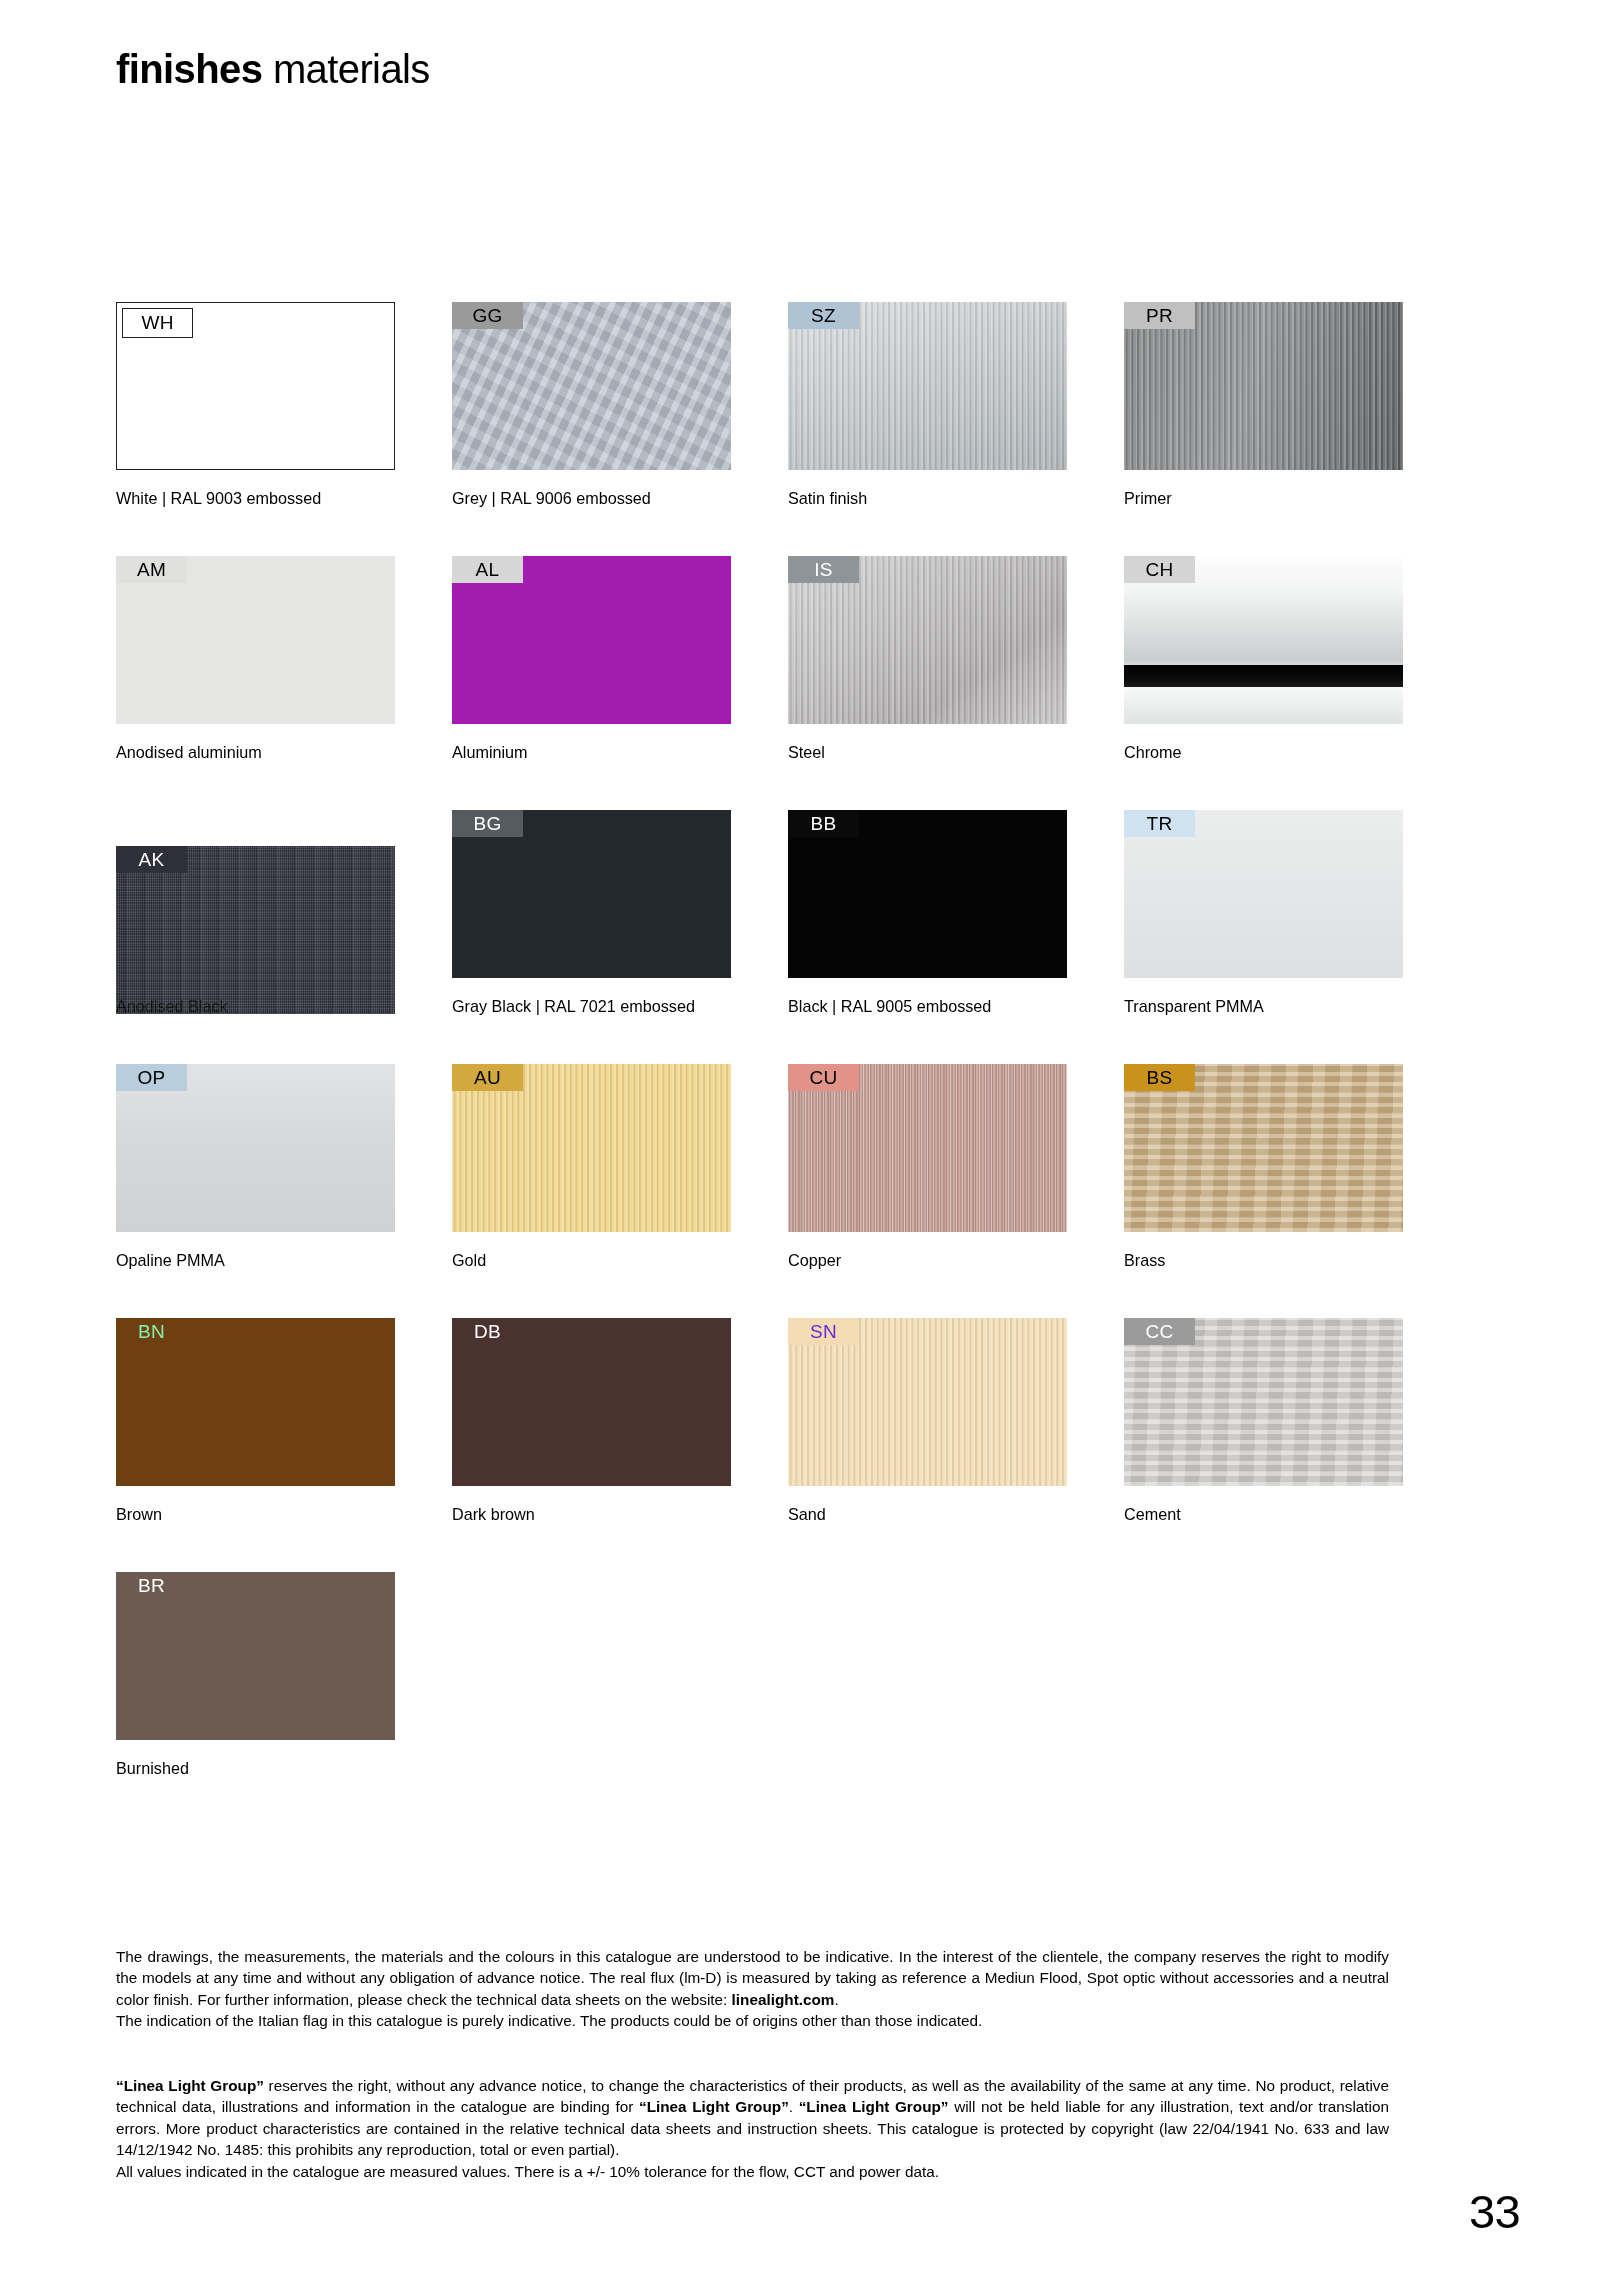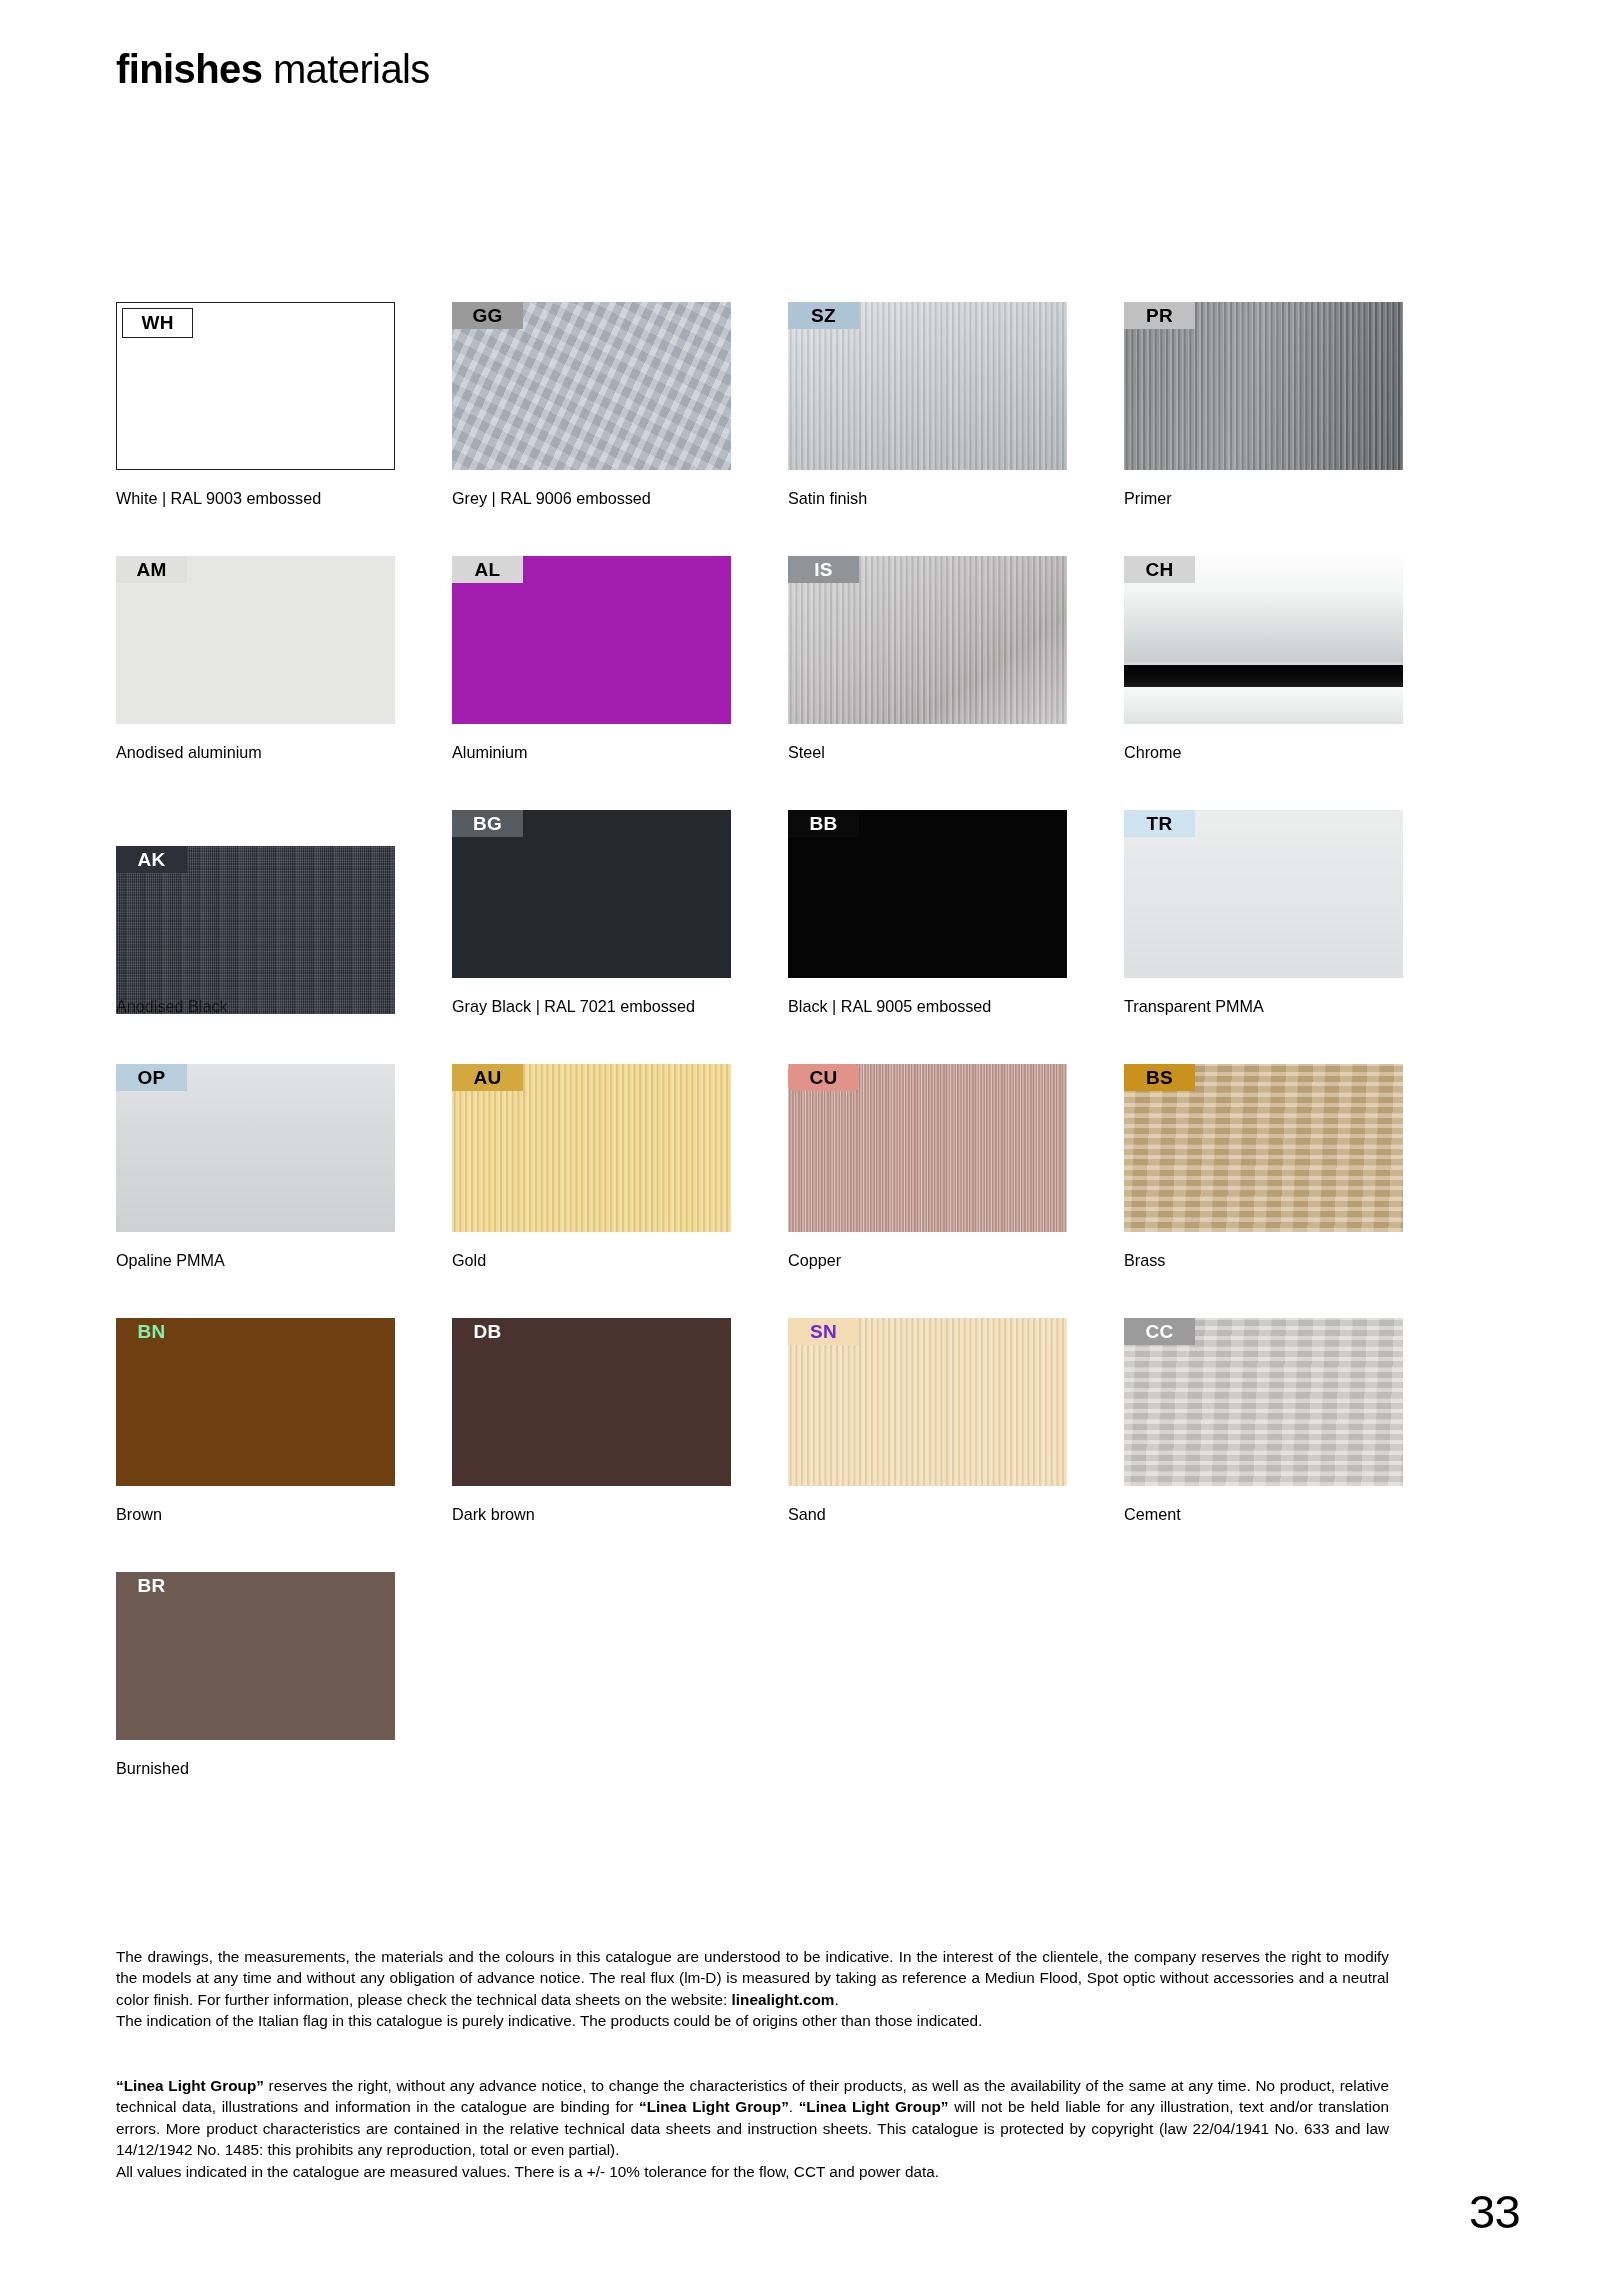--- a/index.html
+++ b/index.html
@@ -62,21 +62,21 @@
 
   .swatch-code {
     position: absolute;
     left: 0;
     top: 0;
     min-width: 71px;
     height: 27px;
     line-height: 27px;
     text-align: center;
     font-size: 19px;
-    font-weight: 700;
+    font-weight: 400;
     letter-spacing: 0.3px;
     z-index: 3;
     padding: 0 6.5px;
   }
   .swatch-code.boxed {
     border: 1.3px solid #231f20;
     left: 5.2px;
     top: 5.2px;
     background: #ffffff;
     height: 30px;
@@ -269,21 +269,21 @@
     <div class="swatch-cell">
       <div class="swatch-box" style="background: rgb(240, 212, 136);">
         <div class="tex tex-brushed-soft"></div>
         <div class="swatch-code" style="background: rgb(210, 168, 63); color: rgb(0, 0, 0);">AU</div>
       </div>
       <div class="swatch-label">Gold</div>
     </div>
     <div class="swatch-cell">
       <div class="swatch-box" style="background: rgb(195, 154, 146);">
         <div class="tex tex-brushed"></div>
-        <div class="swatch-code" style="background: rgb(225, 147, 138); color: rgb(0, 0, 0); border-radius: 6px;">CU</div>
+        <div class="swatch-code" style="background: rgb(225, 147, 138); color: rgb(0, 0, 0);">CU</div>
       </div>
       <div class="swatch-label">Copper</div>
     </div>
     <div class="swatch-cell">
       <div class="swatch-box" style="background: rgb(205, 177, 131);">
         <div class="tex tex-stone"></div>
         <div class="swatch-code" style="background: rgb(200, 146, 29); color: rgb(0, 0, 0);">BS</div>
       </div>
       <div class="swatch-label">Brass</div>
     </div>

